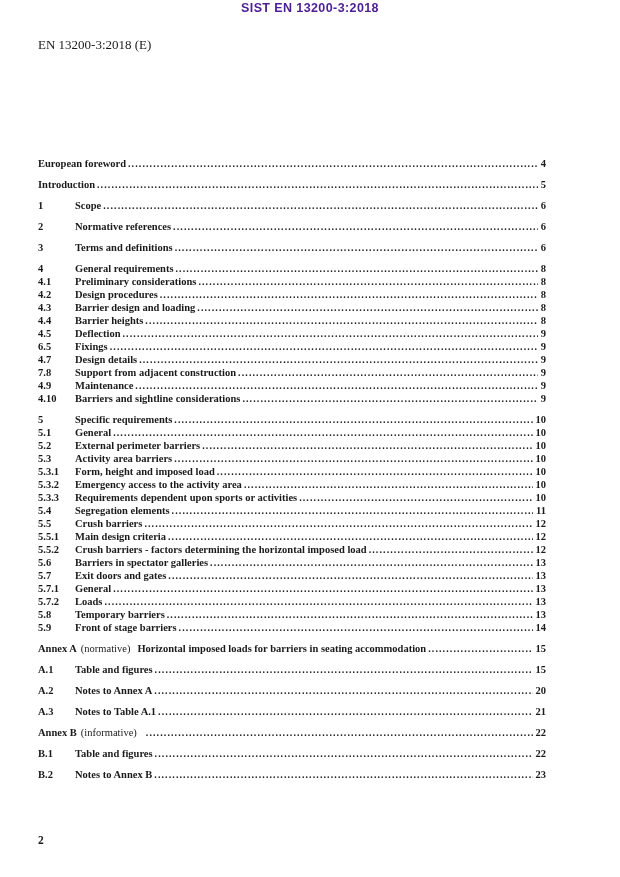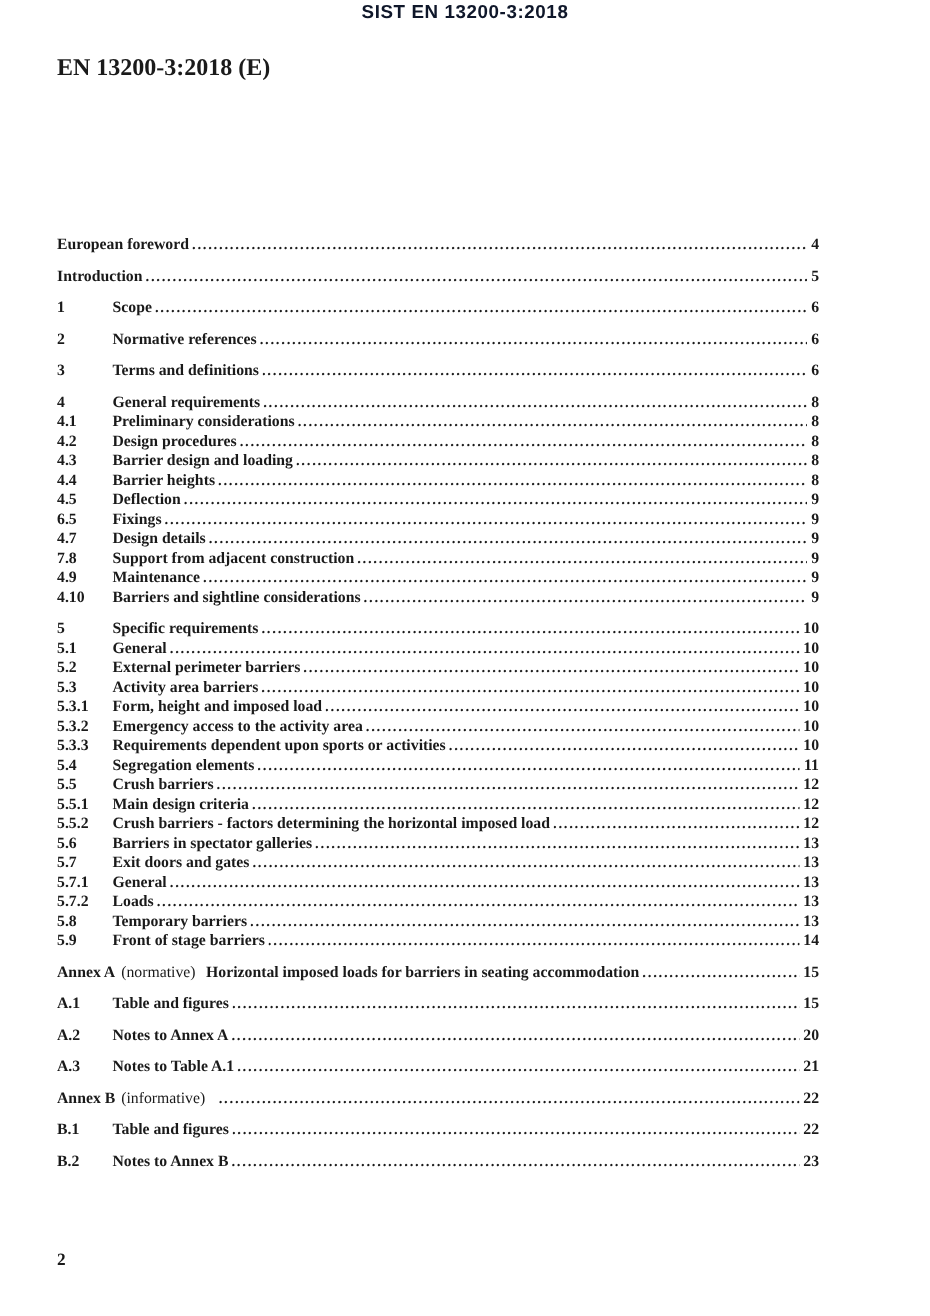--- a/index.html
+++ b/index.html
@@ -13,27 +13,27 @@
     overflow: hidden;
   }
   .watermark {
     position: absolute;
     top: 1px; left: 0; right: 0;
     text-align: center;
     font-family: "Liberation Sans", sans-serif;
     font-weight: bold;
     font-size: 12.5px;
     letter-spacing: 0.4px;
-    color: #0f172a;
+    color: #4c1d95;
   }
   .doc-ref {
     position: absolute;
     top: 37px; left: 38px;
-    font-weight: bold;
-    font-size: 16px;
+    font-weight: normal;
+    font-size: 13px;
   }
   .contents-header {
     position: absolute;
     top: 118px; left: 38px;
     width: 508px;
     display: flex;
     justify-content: space-between;
     align-items: baseline;
   }
   .contents-title {

